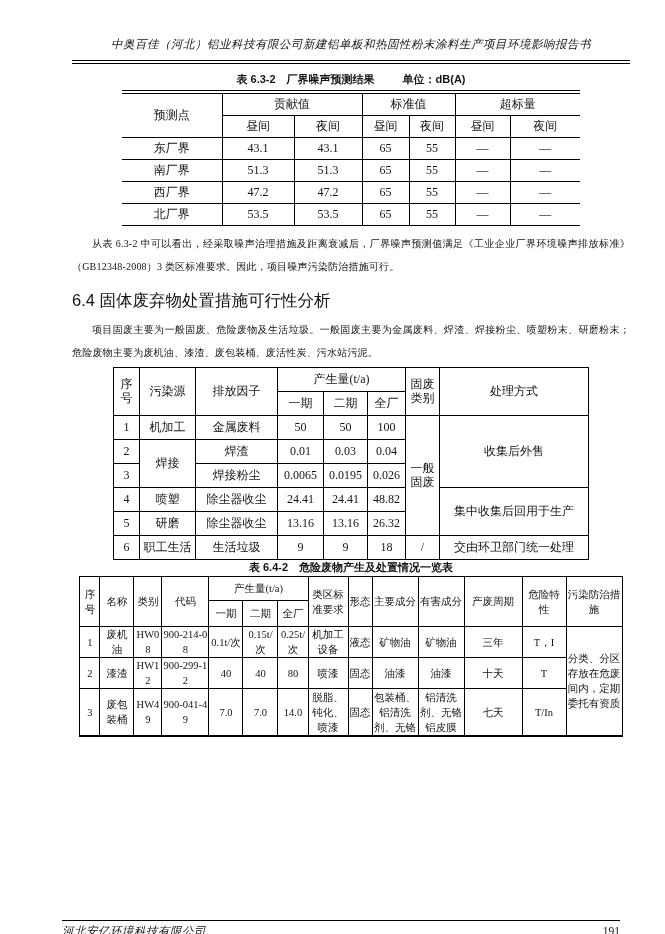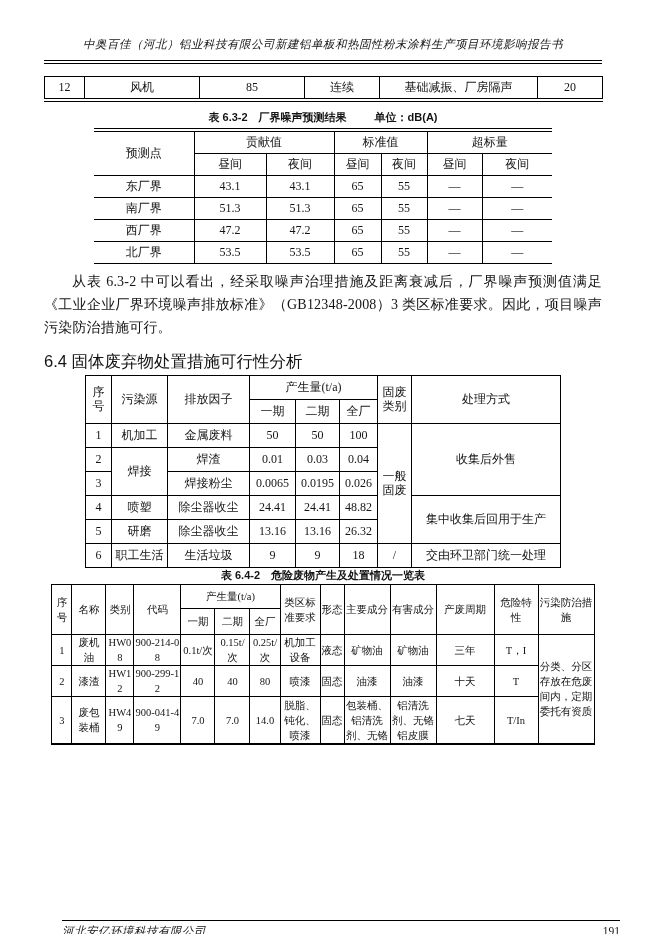--- a/index.html
+++ b/index.html
@@ -2,21 +2,21 @@
 <html><head>
 <meta charset="utf-8">
 <style>
   html,body { margin:0; padding:0; background:#e8e8e8; }
   .page {
     position:relative; width:665px; height:934px; margin:0 auto;
     background:#ffffff; color:#141414;
     font-family:"Liberation Serif","DejaVu Serif",serif;
     overflow:hidden;
   }
-  .content { position:absolute; left:44px; top:0; width:558px; }
+  .content { position:absolute; left:72px; top:0; width:558px; }
 
   .doc-header {
     margin-top:37px; text-align:center; font-style:italic;
     font-size:11.5px; line-height:14px; letter-spacing:0.5px; white-space:nowrap;
   }
   .double-rule { margin-top:9px; height:2px; border-top:1.5px solid #000; border-bottom:1.5px solid #000; }
 
   table { border-collapse:collapse; }
   td { border:1px solid #000; text-align:center; vertical-align:middle; }
 
@@ -32,21 +32,21 @@
   .tt642 { margin-top:0; }
   .tbl-title .unit { margin-left:28px; }
 
   .t632 { width:458px; margin:3px auto 0; font-size:12px; table-layout:fixed;
           border-top:4px double #000; border-bottom:1.5px solid #000; }
   .t632 td { height:21px; padding:0; }
   .t632 tr td:first-child { border-left:0; }
   .t632 tr td:last-child  { border-right:0; }
 
   .para {
-    font-size:14px; line-height:23px; text-align:justify; text-indent:2em;
+    font-size:10px; line-height:23px; text-align:justify; text-indent:2em;
     letter-spacing:0.2px;
   }
   .para1 { margin-top:6px; }
   .para2 { margin-top:7px; }
 
   .sec-heading {
     margin-top:11px; font-size:16.5px; line-height:22px; font-weight:normal;
     font-family:"Liberation Sans","DejaVu Sans",sans-serif;
   }
 
@@ -72,40 +72,20 @@
 </style>
 </head>
 <body>
 
 <div class="page">
   <div class="content">
 
     <div class="doc-header">中奥百佳（河北）铝业科技有限公司新建铝单板和热固性粉末涂料生产项目环境影响报告书</div>
     <div class="double-rule"></div>
 
-    <table class="frag-table">
-      <colgroup>
-          <col style="width:40px">
-          <col style="width:115px">
-          <col style="width:105px">
-          <col style="width:75px">
-          <col style="width:158px">
-          <col style="width:65px">
-        </colgroup>
-      <tbody>
-          <tr>
-        <td>12</td>
-        <td>风机</td>
-        <td>85</td>
-        <td>连续</td>
-        <td>基础减振、厂房隔声</td>
-        <td>20</td>
-      </tr>
-    </tbody>
-      </table>
 
     <div class="tbl-title tt632">
       <span>表 6.3-2　厂界噪声预测结果</span><span class="unit">单位：dB(A)</span>
     </div>
 
     <table class="t632">
       <colgroup>
           <col style="width:100px">
           <col style="width:72px">
           <col style="width:68px">
@@ -165,20 +145,21 @@
         <td>—</td>
         <td>—</td>
       </tr>
     </tbody>
       </table>
 
     <div class="para para1">从表 6.3-2 中可以看出，经采取噪声治理措施及距离衰减后，厂界噪声预测值满足《工业企业厂界环境噪声排放标准》（GB12348-2008）3 类区标准要求。因此，项目噪声污染防治措施可行。</div>
 
     <div class="sec-heading">6.4 固体废弃物处置措施可行性分析</div>
 
+    <div class="para para2">项目固废主要为一般固废、危险废物及生活垃圾。一般固废主要为金属废料、焊渣、焊接粉尘、喷塑粉末、研磨粉末；危险废物主要为废机油、漆渣、废包装桶、废活性炭、污水站污泥。</div>
 
 
     <table class="t641">
       <colgroup>
           <col style="width:26px">
           <col style="width:56px">
           <col style="width:82px">
           <col style="width:46px">
           <col style="width:44px">
           <col style="width:38px">

